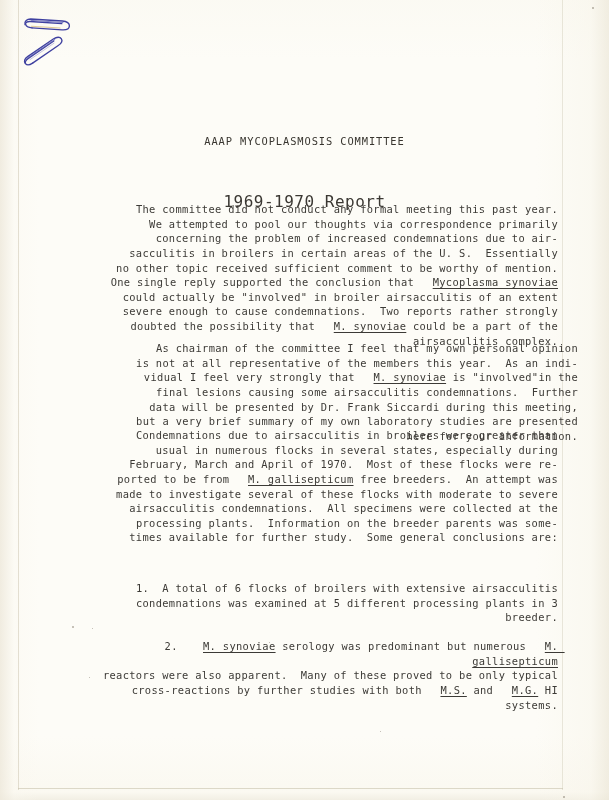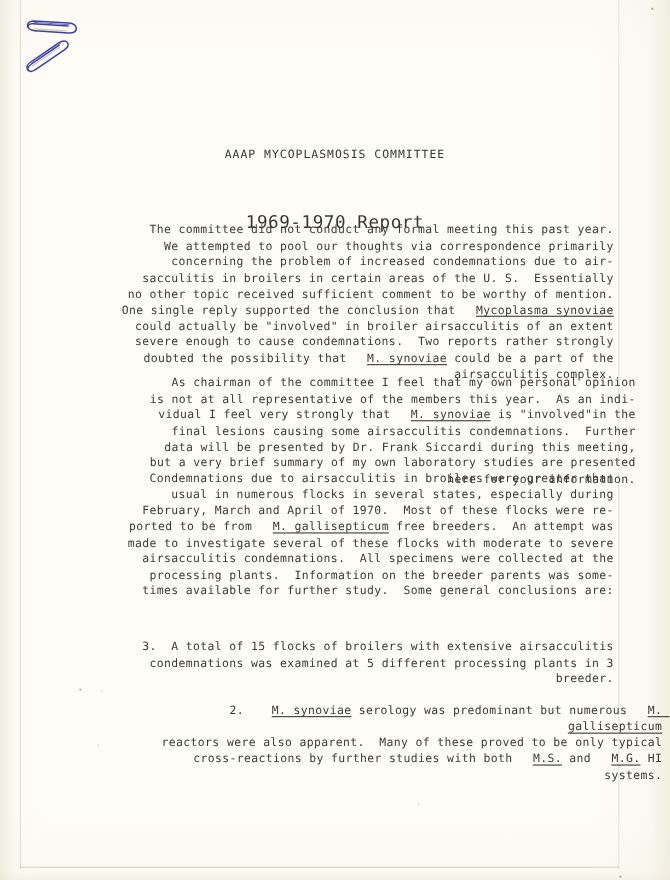--- a/index.html
+++ b/index.html
@@ -200,26 +200,26 @@
 usual in numerous flocks in several states, especially during
 February, March and April of 1970.  Most of these flocks were re-
 ported to be from <u class="sp">M. gallisepticum</u> free breeders.  An attempt was
 made to investigate several of these flocks with moderate to severe
 airsacculitis condemnations.  All specimens were collected at the
 processing plants.  Information on the breeder parents was some-
 times available for further study.  Some general conclusions are:</p>
     </div>
 
     <div class="tx body-block" style="top:552px;">
-      <p class="para"><span>3.  A total of 15 flocks of broilers with extensive airsacculitis</span>
+      <p class="para"><span>1.  A total of 6 flocks of broilers with extensive airsacculitis</span>
 <span>condemnations was examined at 5 different processing plants in 3</span>
 <span>breeder.</span></p>
     </div>
 
-    <div class="tx body-block" style="top:610px;margin-left:44px;">
+    <div class="tx body-block" style="top:610px;">
       <p class="para">2.  <u class="sp">M. synoviae</u> serology was predominant but numerous <u class="sp">M. gallisepticum</u>
 reactors were also apparent.  Many of these proved to be only typical
 cross-reactions by further studies with both <u class="sp">M.S.</u> and <u class="sp">M.G.</u> HI systems.</p>
     </div>
 
   </div>
 
   <div class="speck" style="left:72px;  top:626px; width:2px;  height:2px;"></div>
   <div class="speck" style="left:92px;  top:628px; width:1.4px;height:1.4px;"></div>
   <div class="speck" style="left:269px; top:642px; width:1.4px;height:1.4px;"></div>

